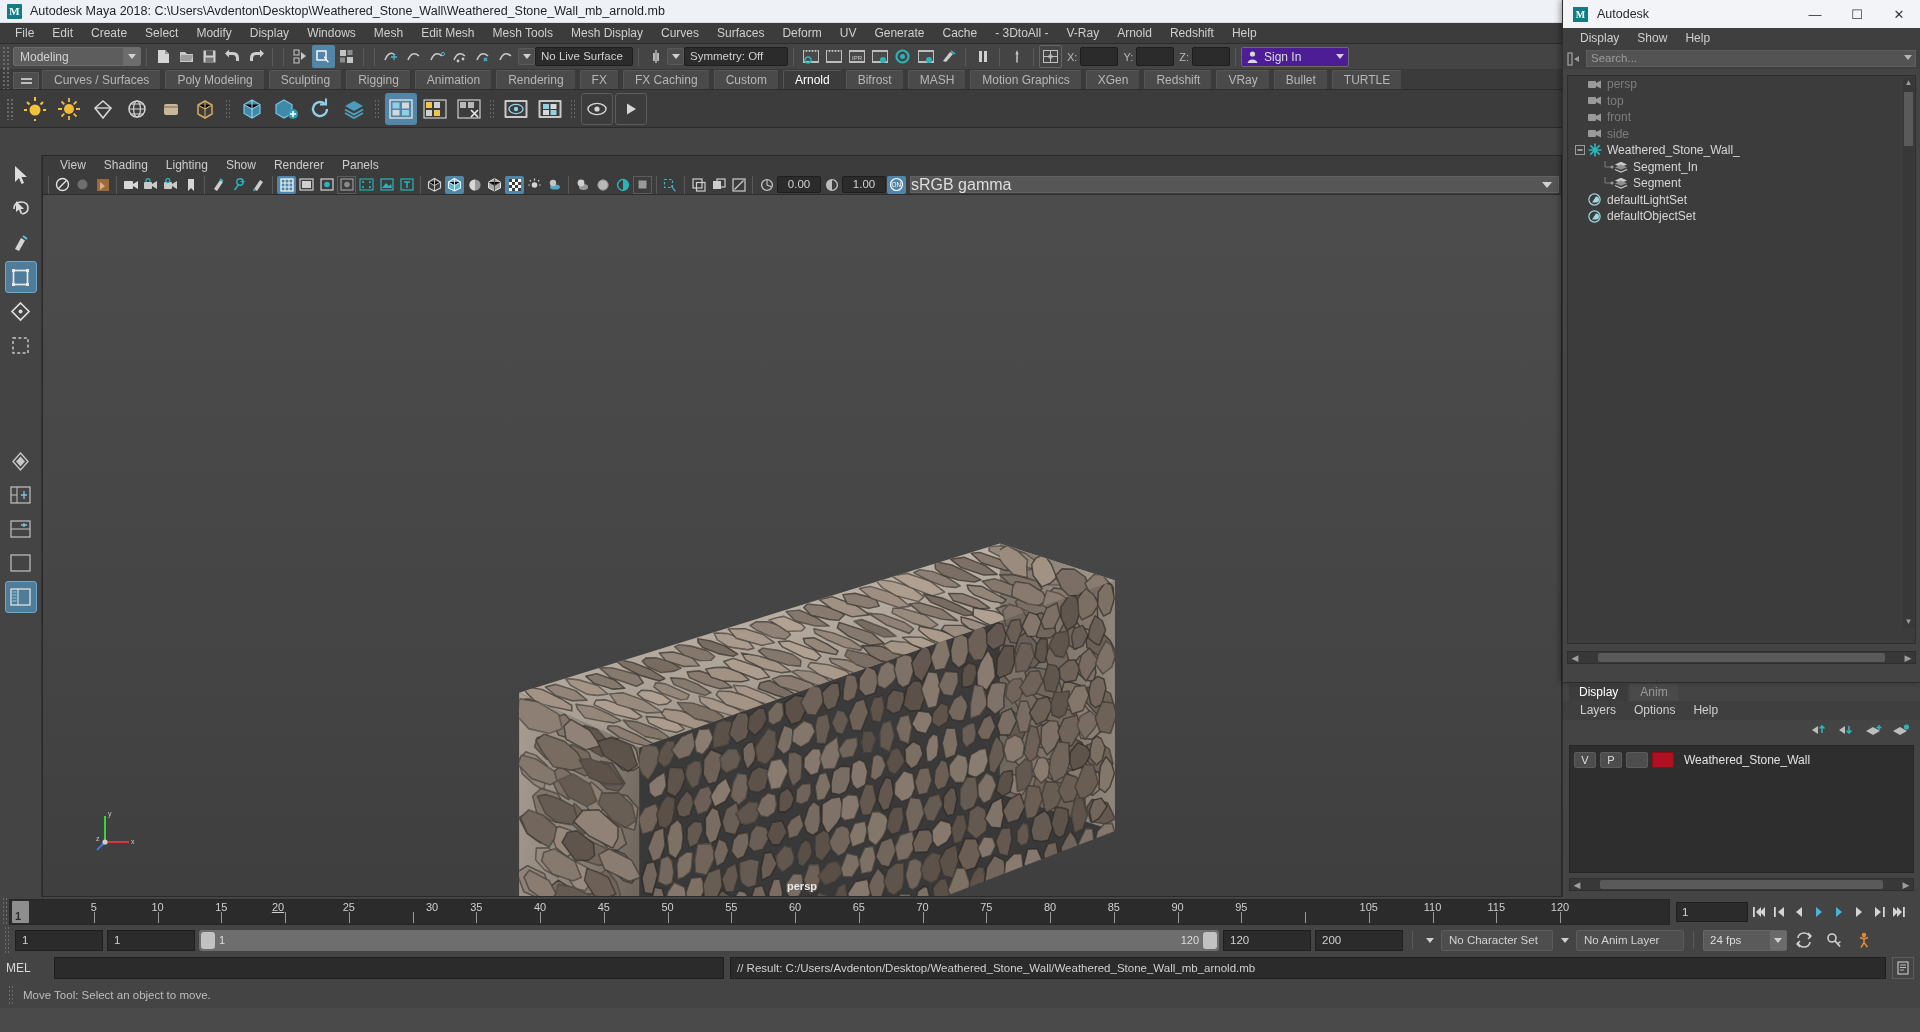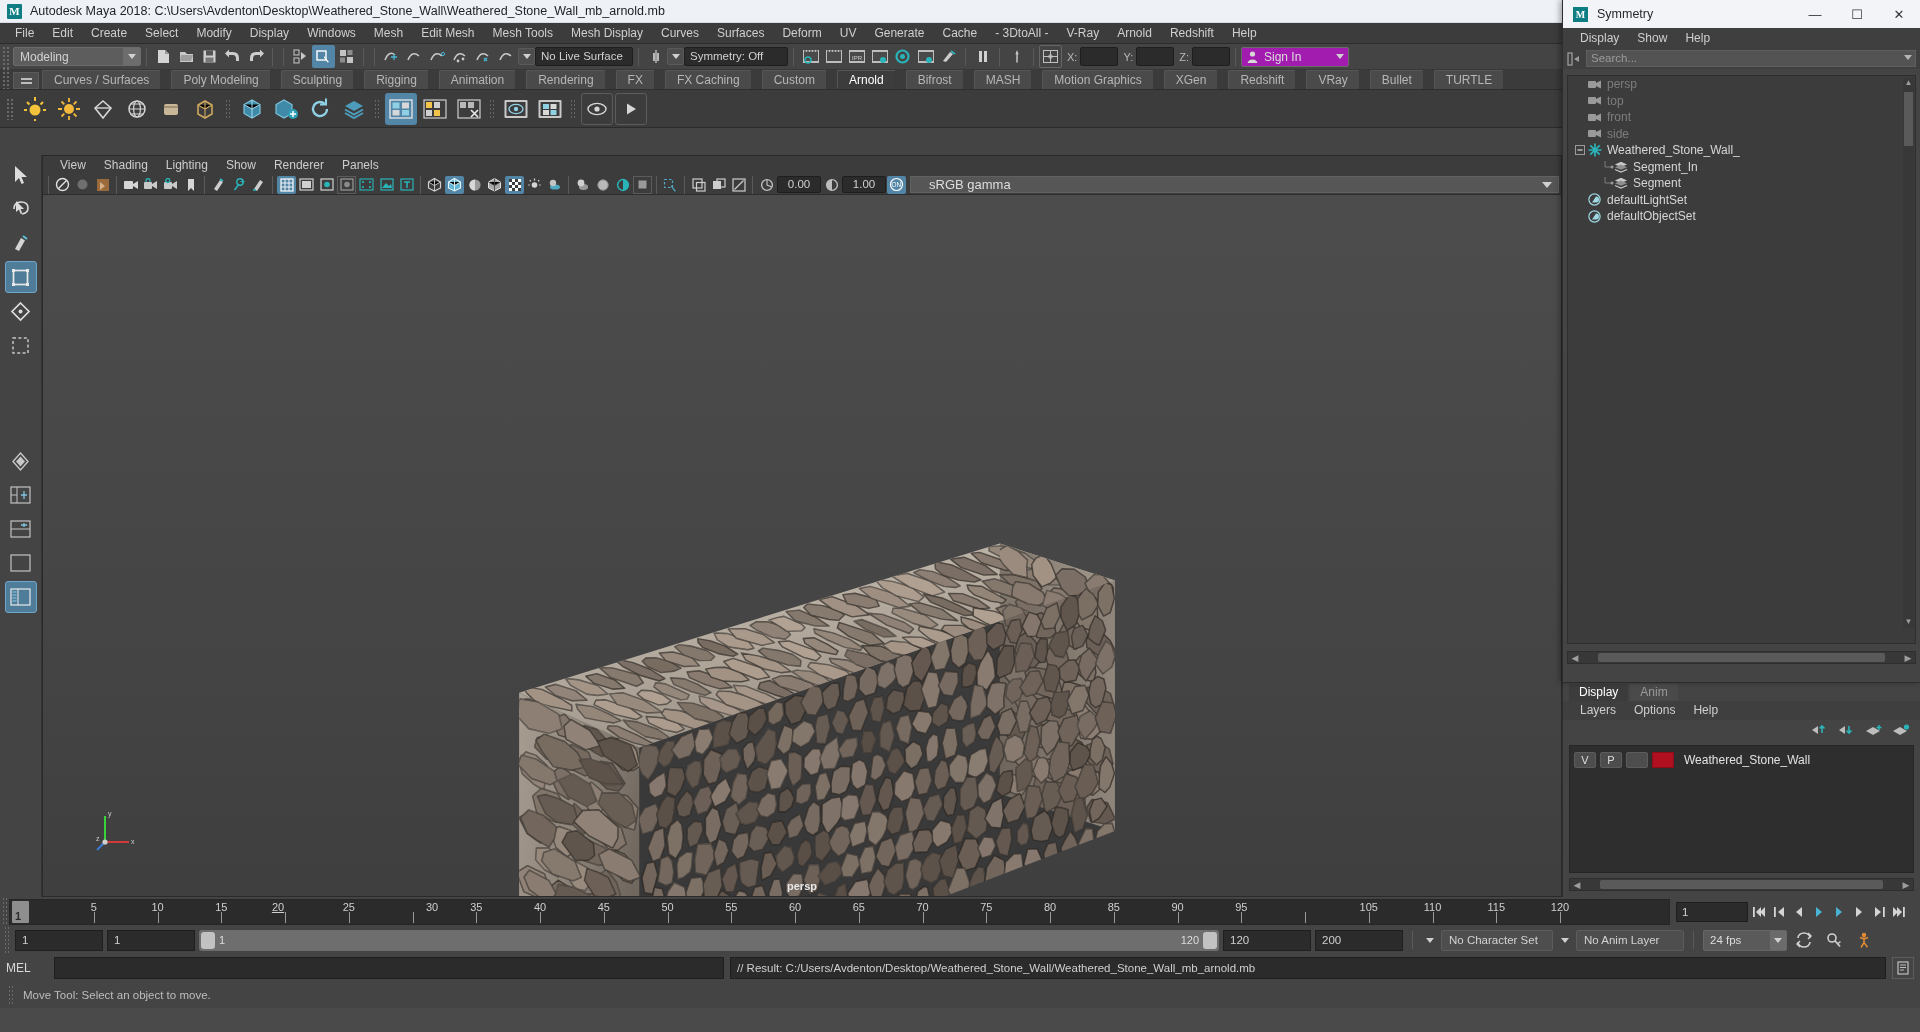--- a/index.html
+++ b/index.html
@@ -69,32 +69,32 @@
   }
   .tbtn.on { background: #5285a6; }
   .tbtn.frame { border: 1px solid #666; }
   .fieldbox {
     height: 19px; background: #2b2b2b; border: 1px solid #1e1e1e; border-radius: 2px;
     color: #d0d0d0; font-size: 11.5px; line-height: 17px; padding: 0 5px;
   }
   .axislabel { font-size: 11px; color: #b8b8b8; margin: 0 3px 0 5px; }
 
   .signin {
-    height: 20px; background: #a21caf; border: 1px solid #6a6a6a; border-radius: 2px;
+    height: 20px; background: #4c1d95; border: 1px solid #6a6a6a; border-radius: 2px;
     display: flex; align-items: center; padding: 0 4px; gap: 5px; color: #dcdcdc; font-size: 12px;
   }
 
   
   .shelftabs {
     height: 20px; background: #3b3b3b; display: flex; align-items: flex-end;
     padding-left: 2px; border-bottom: 1px solid #2e2e2e;
   }
   .shelftab {
     height: 19px; line-height: 19px; padding: 0 11px; font-size: 12px;
-    color: #b6b6b6; background: #4a4a4a; margin-right: 10px;
+    color: #b6b6b6; background: #4a4a4a; margin-right: 4px;
     border-top: 1px solid #565656; border-left: 1px solid #565656; border-right: 1px solid #3a3a3a;
     border-radius: 2px 2px 0 0; white-space: nowrap;
   }
   .shelftab.active { background: #3c3c3c; color: #ffffff; border-bottom: 1px solid #3c3c3c; }
 
   
   .shelfrow {
     height: 38px; background: #3c3c3c; display: flex; align-items: center;
     padding-left: 6px; gap: 2px; border-bottom: 1px solid #2b2b2b;
   }
@@ -959,21 +959,21 @@
               <path d="M7 1.6a5.4 5.4 0 0 0 0 10.8z" fill="#bdbdbd"></path>
             </svg>
           </div>
         <div class="fieldbox" style="width:44px;height:17px;line-height:15px;text-align:center;">1.00</div>
         <div class="pico on">
             <svg width="15" height="15" viewBox="0 0 15 15">
               <circle cx="7.5" cy="7.5" r="6" fill="none" stroke="#fff" stroke-width="1.2"></circle>
               <text x="2.6" y="10" font-size="6.4" fill="#fff" font-family="sans-serif">ON</text>
             </svg>
           </div>
-        <div style="flex:1;height:17px;background:#565656;border:1px solid #616161;margin-left:3px;margin-right:2px;display:flex;align-items:center;padding-left:18px;color:#dedede;font-size:13px;position:relative;">
+        <div style="flex:1;height:17px;background:#565656;border:1px solid #616161;margin-left:3px;margin-right:2px;display:flex;align-items:center;padding-left:0;color:#dedede;font-size:16px;position:relative;">
           <span>sRGB gamma</span>
           <span style="position:absolute;right:6px;border-left:5px solid transparent;border-right:5px solid transparent;border-top:6px solid #cfcfcf;"></span>
         </div>
       </div>
 
       <div class="viewport">
         <svg width="100%" height="100%" viewBox="0 0 1495 700" preserveAspectRatio="xMidYMid meet" style="position:absolute;inset:0;">
           <defs>
             <linearGradient id="topface" x1="0" y1="0" x2="0.6" y2="1">
               <stop offset="0%" stop-color="#d3cbc0"></stop>
@@ -1838,21 +1838,21 @@
           </svg>
         </div>
         <div class="persplabel">persp</div>
       </div>
     </div>
   </div>
 
   <div class="outliner">
     <div class="ol-title">
       <div class="mlogo2">M</div>
-      <div class="t">Symmetry</div>
+      <div class="t">Autodesk</div>
       <div class="ol-wbtns">
         <div class="wbtn">—</div>
         <div class="wbtn">☐</div>
         <div class="wbtn close">✕</div>
       </div>
     </div>
     <div class="ol-menu" id="olmenu">
         <div class="m">Display</div>
         <div class="m">Show</div>
         <div class="m">Help</div>

